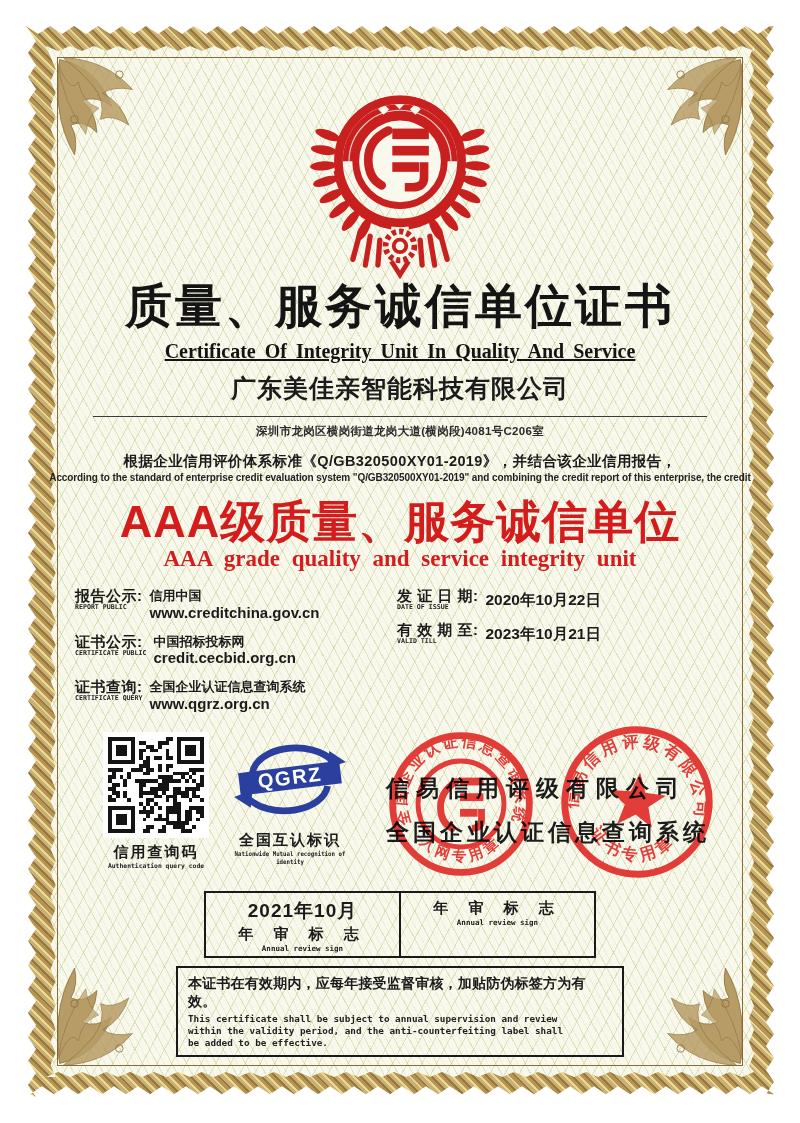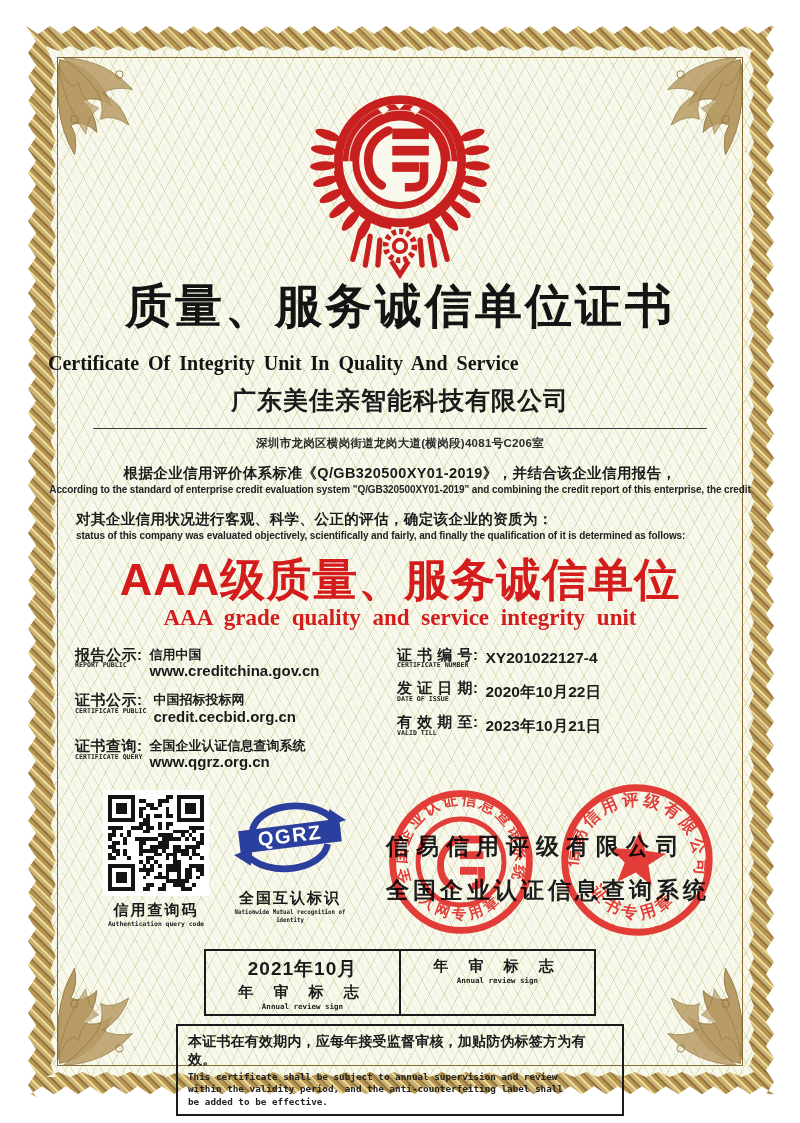--- a/index.html
+++ b/index.html
@@ -16,21 +16,21 @@
   .innerline{position:absolute;inset:57px;z-index:3;border:1.2px solid #8a6b33;pointer-events:none;}
   .corner{position:absolute;z-index:4;width:112px;height:112px;opacity:.92;}
   .corner.tl{top:54px;left:54px;}
   .corner.tr{top:54px;right:54px;transform:scaleX(-1);}
   .corner.bl{bottom:54px;left:54px;transform:scaleY(-1);}
   .corner.br{bottom:54px;right:54px;transform:scale(-1,-1);}
   
   .content{position:absolute;inset:48px;z-index:5;}
   .emblem{display:block;margin:8px auto 0;}
   .title-cn{text-align:center;font-size:47px;font-weight:bold;letter-spacing:3px;line-height:1.1;margin-top:0px;color:#141414;}
-  .title-en{font-family:"Liberation Serif",serif;font-weight:bold;font-size:20px;word-spacing:4px;margin-top:20px;color:#141414;}
+  .title-en{text-align:center;font-family:"Liberation Serif",serif;font-weight:bold;font-size:20px;word-spacing:4px;margin-top:8px;color:#141414;text-decoration:underline;}
   .company{text-align:center;font-size:25px;font-weight:600;margin-top:9px;letter-spacing:1px;}
   .divider{width:614px;border:none;border-top:1.6px solid #3c3c3c;margin:11px auto 7px;}
   .address{text-align:center;font-size:11.5px;font-weight:600;color:#2a2a2a;letter-spacing:.3px;}
   .para1{margin-top:13px;text-align:center;}
   .para2{width:648px;margin:14px auto 0;text-align:left;}
   .p-cn{font-size:14.5px;font-weight:bold;letter-spacing:.4px;line-height:1.3;}
   .p-en{font-size:10px;font-weight:bold;letter-spacing:-.1px;line-height:1.25;margin-top:1px;color:#222;}
   .grade-cn{text-align:center;font-size:45px;font-weight:800;color:#d41c1c;letter-spacing:1px;margin-top:14px;line-height:1.05;}
   .grade-en{text-align:center;font-family:"Liberation Serif",serif;font-weight:bold;font-size:23px;color:#d41c1c;word-spacing:6px;margin-top:1px;}
   .fields{display:flex;width:650px;margin:16px auto 0;}
@@ -146,24 +146,20 @@
   <div class="title-cn">质量、服务诚信单位证书</div>
   <div class="title-en">Certificate Of Integrity Unit In Quality And Service</div>
   <div class="company">广东美佳亲智能科技有限公司</div>
   <hr class="divider">
   <div class="address">深圳市龙岗区横岗街道龙岗大道(横岗段)4081号C206室</div>
 
   <div class="para1">
     <div class="p-cn">根据企业信用评价体系标准《Q/GB320500XY01-2019》，并结合该企业信用报告，</div>
     <div class="p-en">According to the standard of enterprise credit evaluation system "Q/GB320500XY01-2019" and combining the credit report of this enterprise, the credit</div>
   </div>
-  <div class="para2">
-    <div class="p-cn">对其企业信用状况进行客观、科学、公正的评估，确定该企业的资质为：</div>
-    <div class="p-en">status of this company was evaluated objectively, scientifically and fairly, and finally the qualification of it is determined as follows:</div>
-  </div>
 
   <div class="grade-cn">AAA级质量、服务诚信单位</div>
   <div class="grade-en">AAA grade quality and service integrity unit</div>
 
   <div class="fields">
     <div class="fcol left">
       <div class="frow">
         <div class="flabel">
             <div class="lcn">报告公示:</div>
             <div class="len">REPORT PUBLIC</div>
@@ -188,29 +184,20 @@
             <div class="lcn">证书查询:</div>
             <div class="len">CERTIFICATE QUERY</div>
           </div>
         <div class="fval">
             <div class="v1">全国企业认证信息查询系统</div>
             <div class="v2">www.qgrz.org.cn</div>
           </div>
       </div>
     </div>
     <div class="fcol right">
-      <div class="frow">
-        <div class="flabel">
-            <div class="lcn">证 书 编 号:</div>
-            <div class="len">CERTIFICATE NUMBER</div>
-          </div>
-        <div class="fval">
-            <div class="v-single">XY201022127-4</div>
-          </div>
-      </div>
       <div class="frow">
         <div class="flabel">
             <div class="lcn">发 证 日 期:</div>
             <div class="len">DATE OF ISSUE</div>
           </div>
         <div class="fval">
             <div class="v-single">2020年10月22日</div>
           </div>
       </div>
       <div class="frow">

